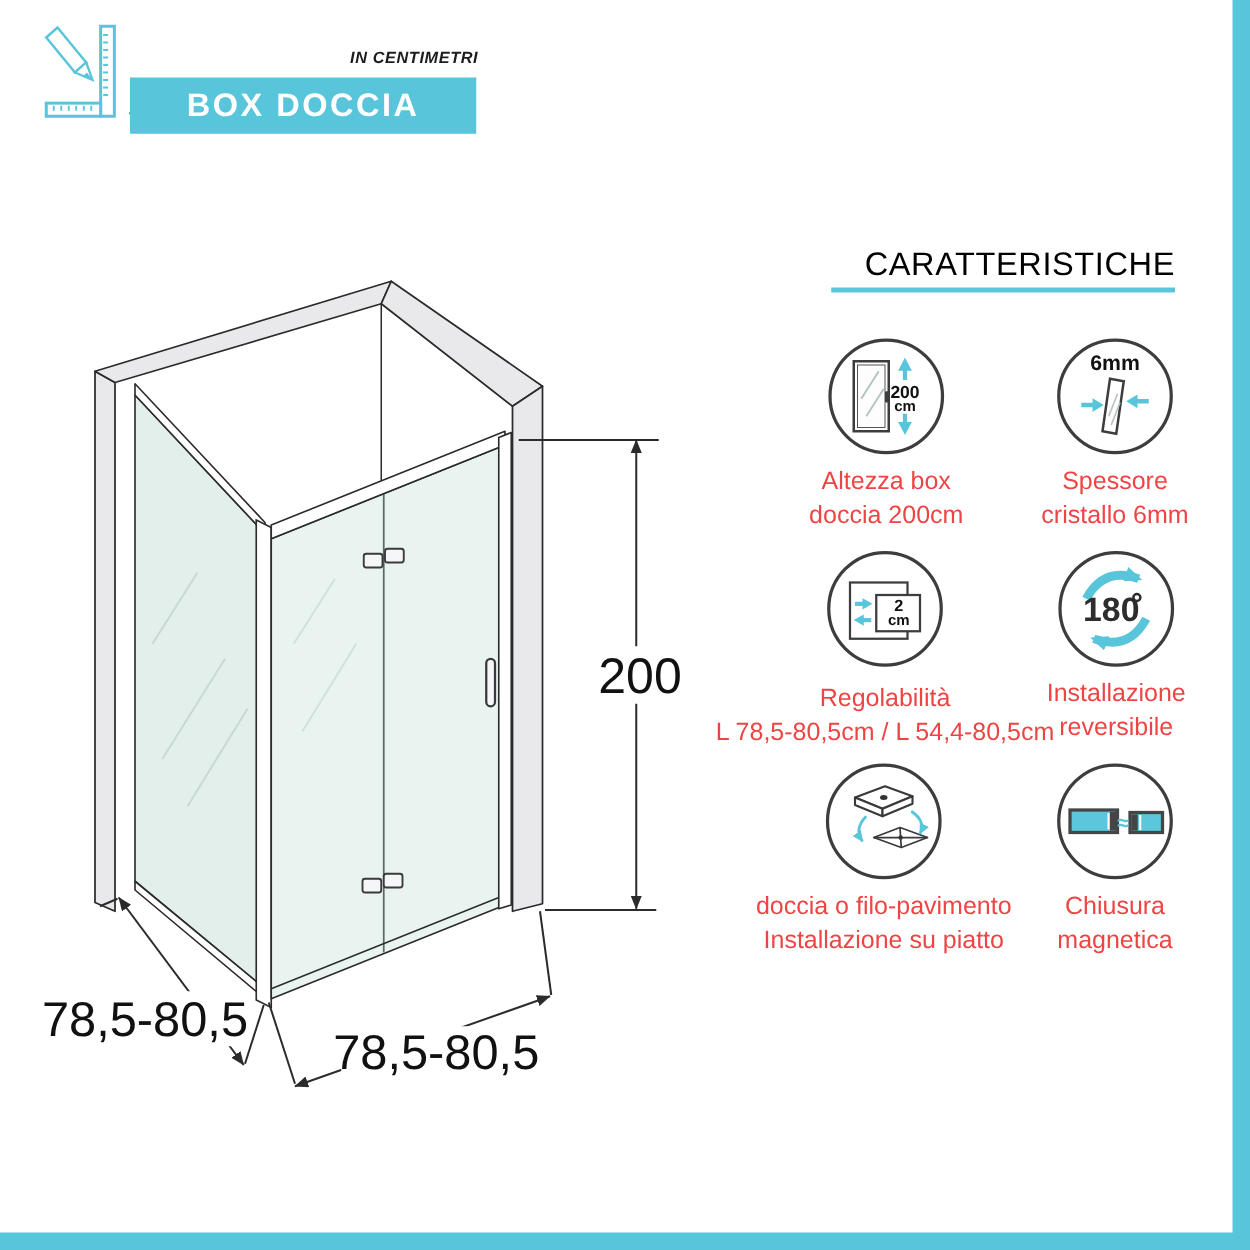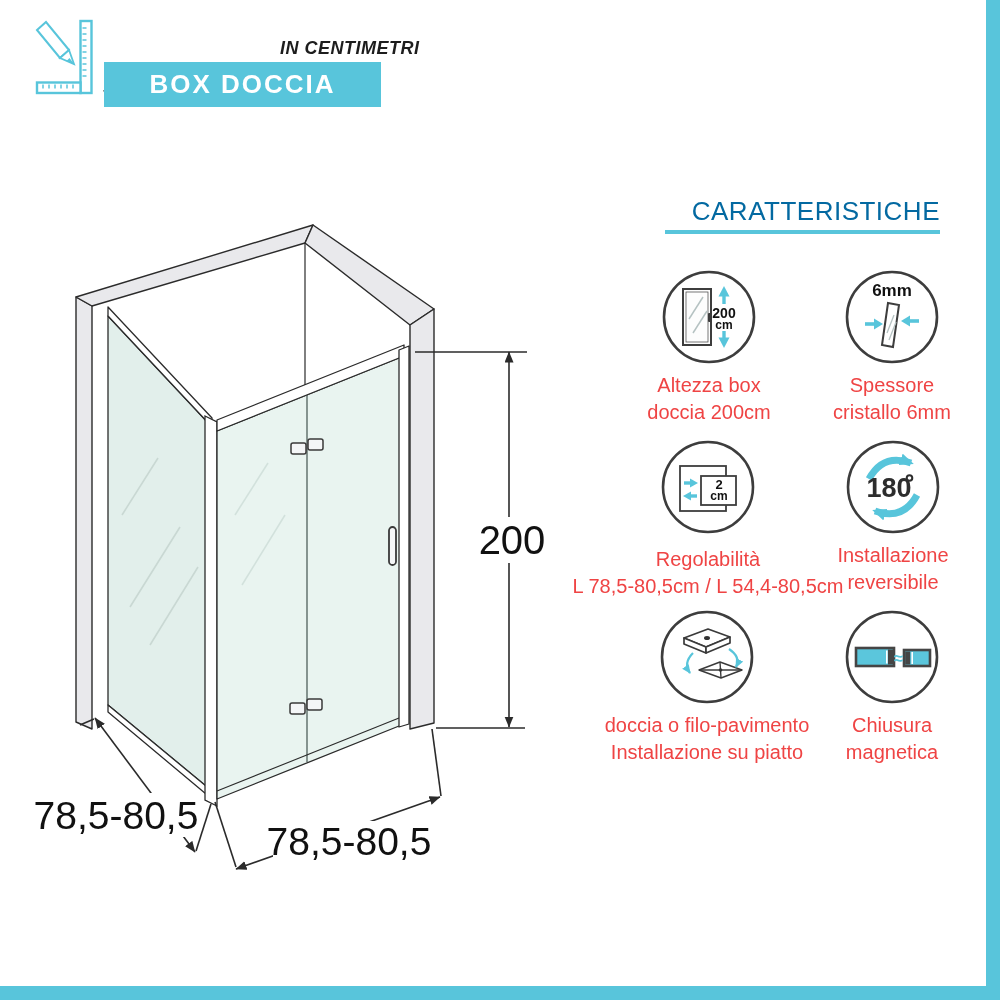--- a/index.html
+++ b/index.html
@@ -1,25 +1,25 @@
 <!DOCTYPE html>
 <html><head>
 <meta charset="utf-8">
 <style>
   html,body{margin:0;padding:0;background:#fff;}
   #screen{position:relative;width:1000px;height:1000px;background:#ffffff;overflow:hidden;
           font-family:"Liberation Sans",sans-serif;color:#161616;}
   .abs{position:absolute;}
   
   #brand-title{left:103px;top:28px;font-size:25px;font-weight:bold;font-style:italic;letter-spacing:.5px;margin-top:44px;}
-  #brand-sub{left:280px;top:38px;font-size:18px;font-style:italic;font-weight:bold;letter-spacing:.5px;color:#1d1d1d;}
+  #brand-sub{left:280px;top:38px;font-size:13px;font-style:italic;font-weight:bold;letter-spacing:.5px;color:#1d1d1d;}
   #banner{left:104px;top:62px;width:277px;height:45px;background:#58c5db;display:flex;align-items:center;justify-content:center;}
   #banner span{color:#fff;font-size:26px;font-weight:bold;letter-spacing:2px;}
   
-  #feat-title{top:196px;right:60px;font-size:26px;letter-spacing:.5px;color:#0369a1;}
+  #feat-title{top:196px;right:60px;font-size:26px;letter-spacing:.5px;color:#000000;}
   #feat-underline{left:665px;top:230px;width:275px;height:4px;background:#58c5db;}
   .feat-label{font-size:20px;line-height:27px;text-align:center;color:#ef4444;white-space:nowrap;}
   
   #border-right{right:0;top:0;width:14px;height:1000px;background:#58c5db;}
   #border-bottom{left:0;bottom:0;width:1000px;height:14px;background:#58c5db;}
   svg text{font-family:"Liberation Sans",sans-serif;}
 </style>
 </head>
 <body>
 

